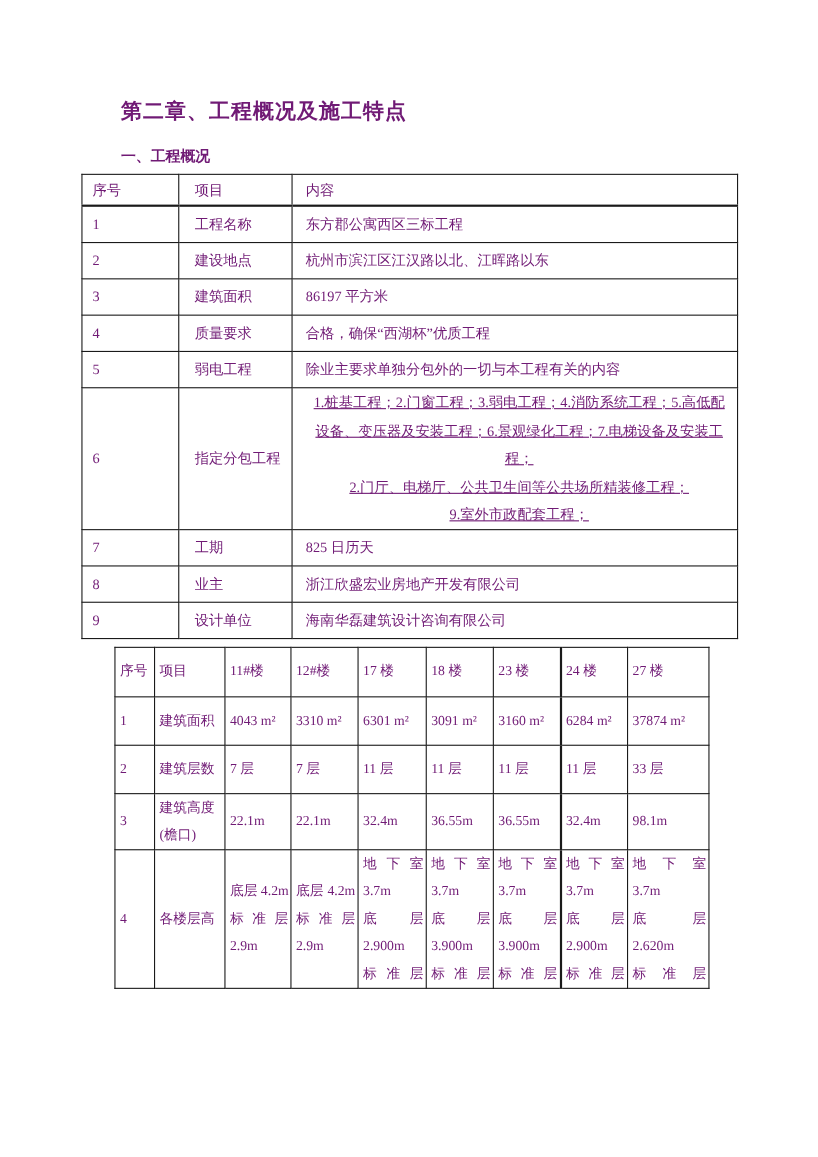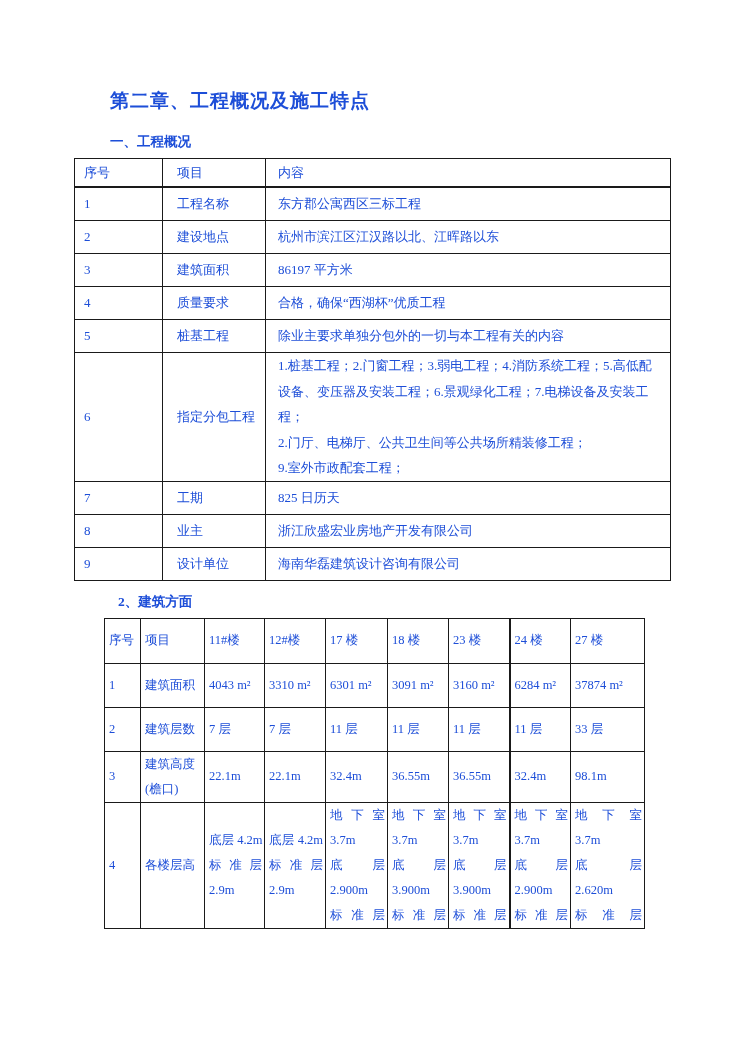--- a/index.html
+++ b/index.html
@@ -1,21 +1,21 @@
 <!DOCTYPE html>
 <html><head>
 <meta charset="utf-8">
 <style>
   html, body { margin: 0; padding: 0; background: #ffffff; }
   .page {
     position: relative;
     width: 744px;
     height: 1052px;
     background: #ffffff;
-    color: #1d4ed8;
+    color: #701a75;
     font-family: "Liberation Serif", "DejaVu Serif", serif;
     overflow: hidden;
   }
   .doc-title {
     margin: 0;
     padding: 88px 0 0 110px;
     font-size: 19px;
     font-weight: bold;
     letter-spacing: 1px;
   }
@@ -53,21 +53,21 @@
   
   .t2 { margin: 7px 0 0 104px; width: 540px; }
   .t2 td { font-size: 12.5px; padding: 0 2px 0 4px; line-height: 25px; }
   .t2 tr.hdr td { height: 44px; }
   .t2 tr.r1 td, .t2 tr.r2 td { height: 43px; }
   .t2 tr.r3 td { height: 48px; }
   .t2 tr.r4 td { height: 124px; }
   .t2 td.thick-left { border-left-width: 2px; margin-top: 24px; }
   .line { white-space: nowrap; }
   .line.spread { text-align: justify; text-align-last: justify; }
-  .para { text-align: left; }
+  .para { text-align: center; text-decoration: underline; }
 </style>
 </head>
 <body>
 
 <div class="page">
   <h1 class="doc-title">第二章、工程概况及施工特点</h1>
   <h2 class="heading-1">一、工程概况</h2>
 
   <table class="t1">
     <colgroup>
@@ -96,21 +96,21 @@
           <td class="c2">建筑面积</td>
           <td class="c3">86197 平方米</td>
         </tr>
         <tr class="normal">
           <td class="c1">4</td>
           <td class="c2">质量要求</td>
           <td class="c3">合格，确保“西湖杯”优质工程</td>
         </tr>
         <tr class="normal">
           <td class="c1">5</td>
-          <td class="c2">桩基工程</td>
+          <td class="c2">弱电工程</td>
           <td class="c3">除业主要求单独分包外的一切与本工程有关的内容</td>
         </tr>
         <tr class="big">
           <td class="c1">6</td>
           <td class="c2">指定分包工程</td>
           <td class="c3">
             <div class="para">1.桩基工程；2.门窗工程；3.弱电工程；4.消防系统工程；5.高低配</div>
             <div class="para">设备、变压器及安装工程；6.景观绿化工程；7.电梯设备及安装工程；</div>
             <div class="para">2.门厅、电梯厅、公共卫生间等公共场所精装修工程；</div>
             <div class="para">9.室外市政配套工程；</div>
@@ -127,21 +127,20 @@
           <td class="c3">浙江欣盛宏业房地产开发有限公司</td>
         </tr>
         <tr class="normal">
           <td class="c1">9</td>
           <td class="c2">设计单位</td>
           <td class="c3">海南华磊建筑设计咨询有限公司</td>
         </tr>
       </tbody>
   </table>
 
-  <h3 class="heading-3">2、建筑方面</h3>
 
   <table class="t2">
     <colgroup>
       <col style="width:36px">
         <col style="width:64px">
         <col style="width:60px">
       <col style="width:61px">
         <col style="width:62px">
         <col style="width:61px">
       <col style="width:61px">

